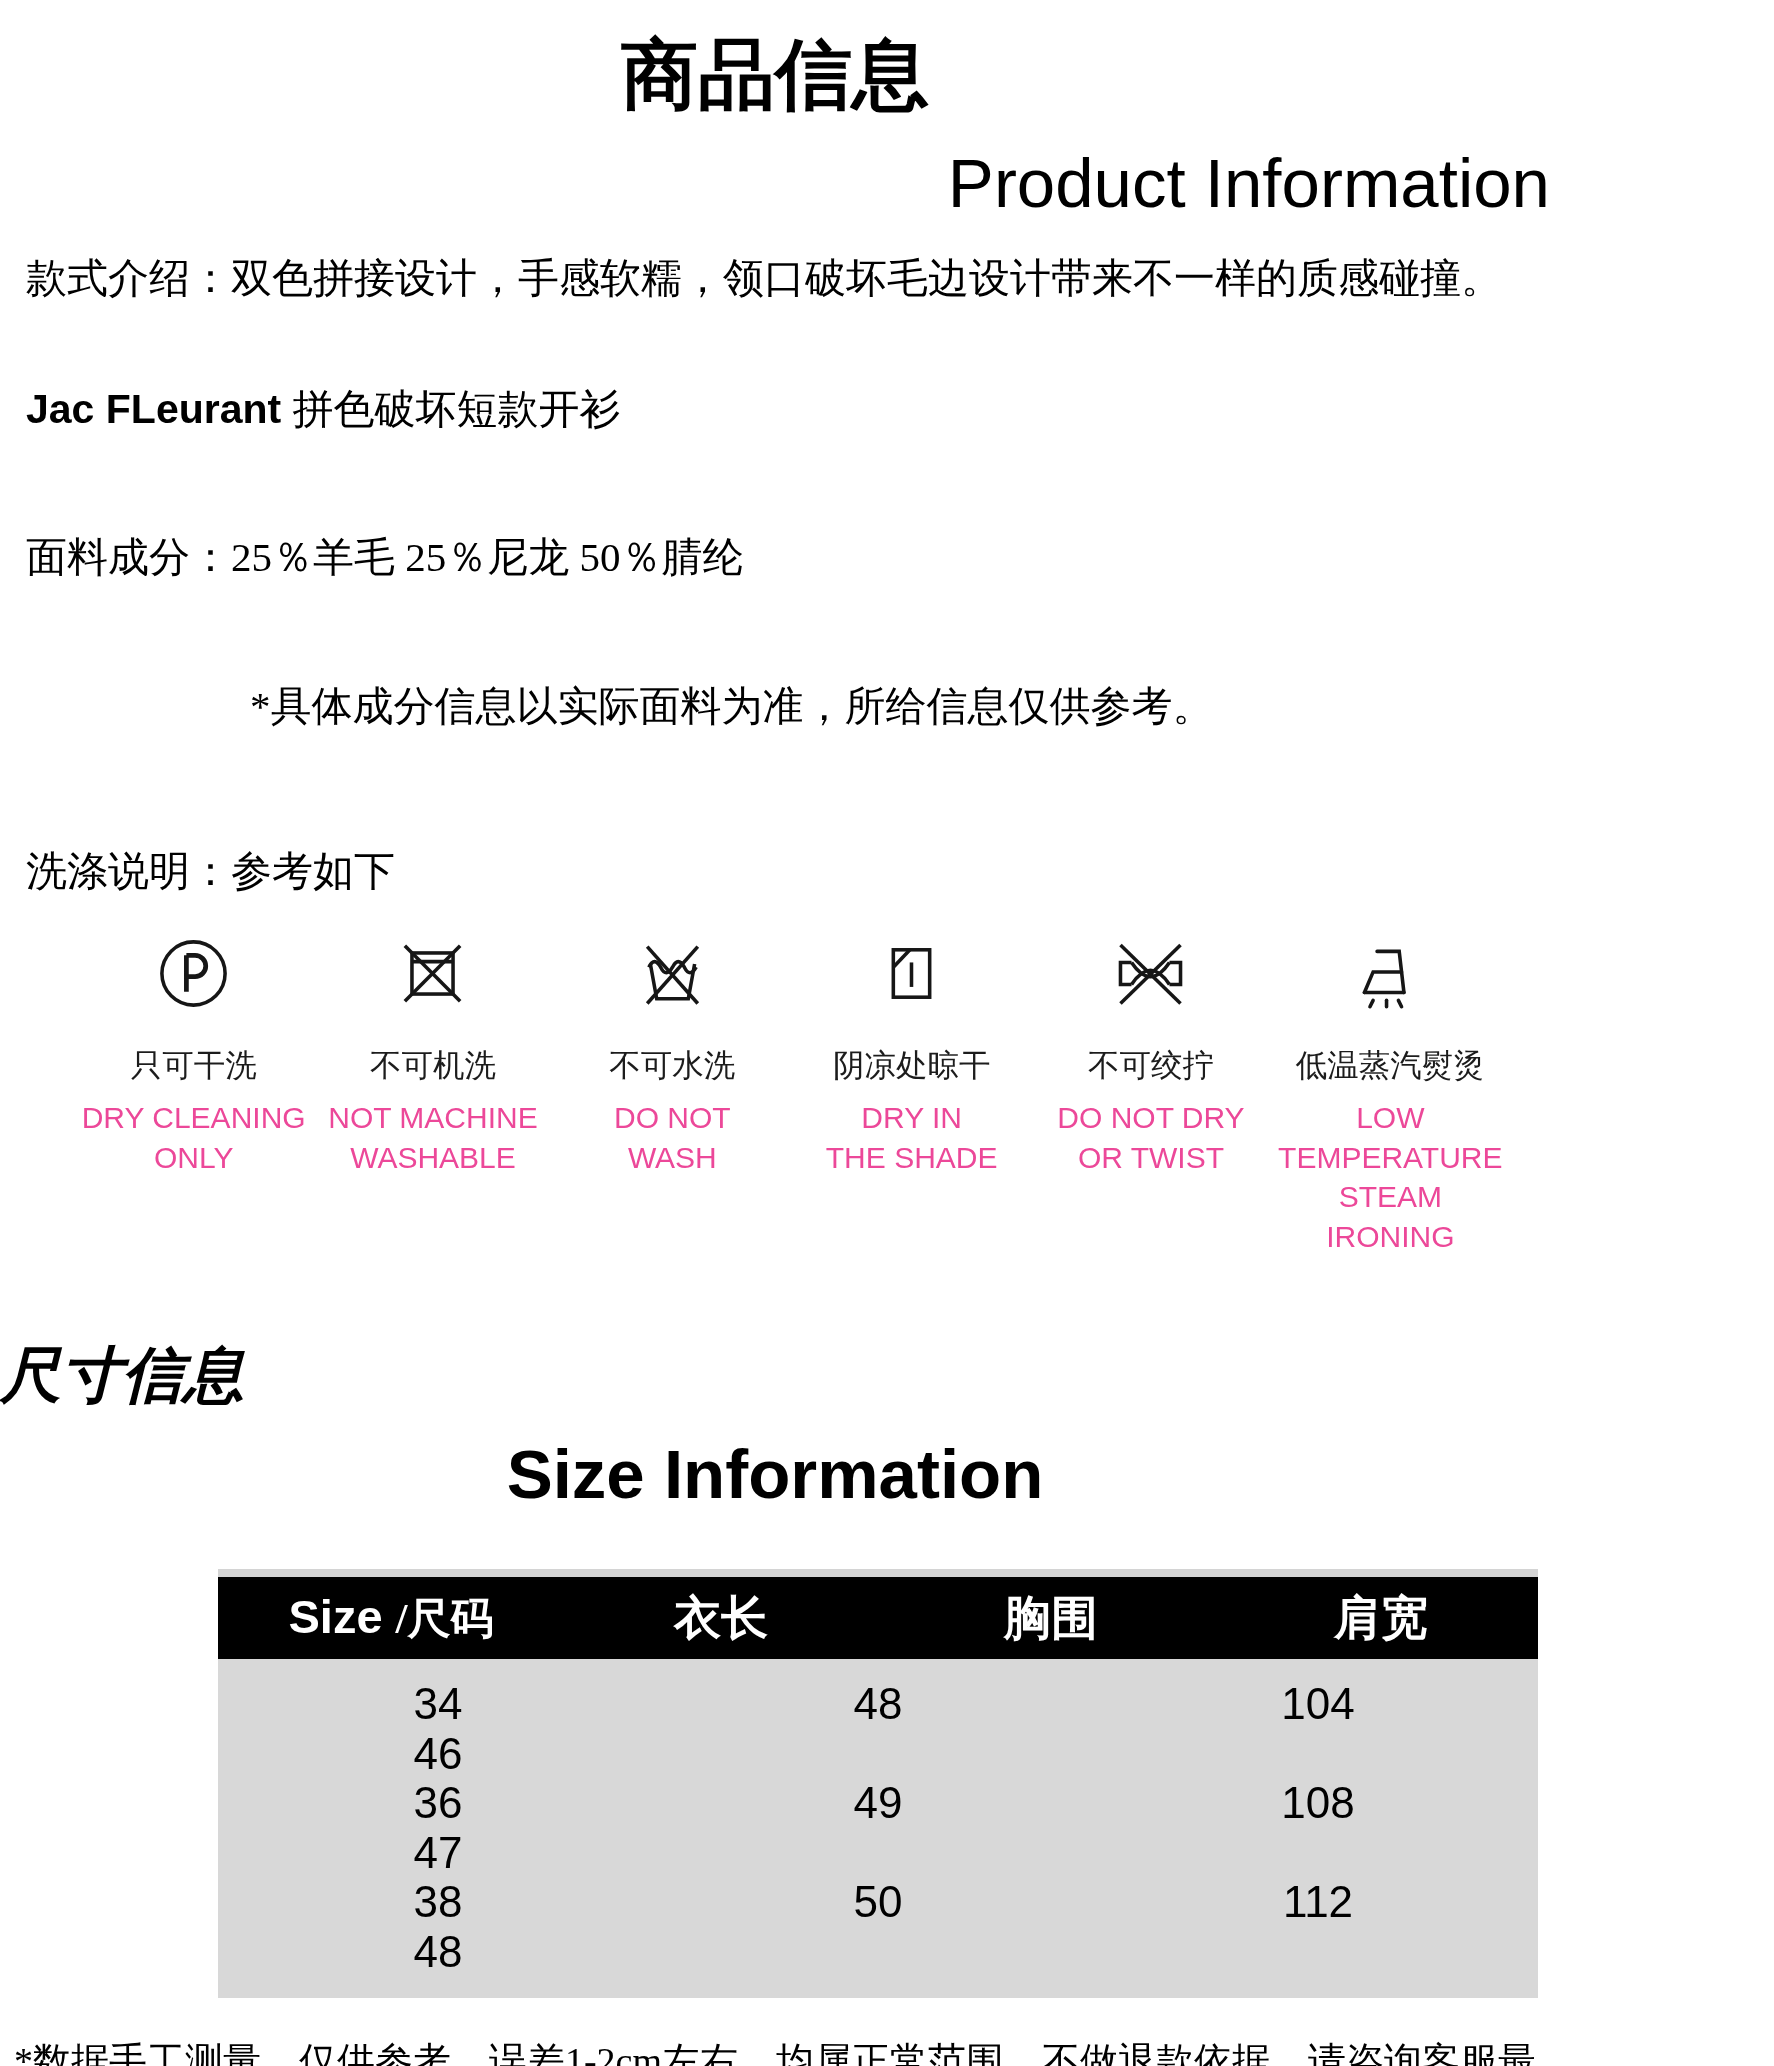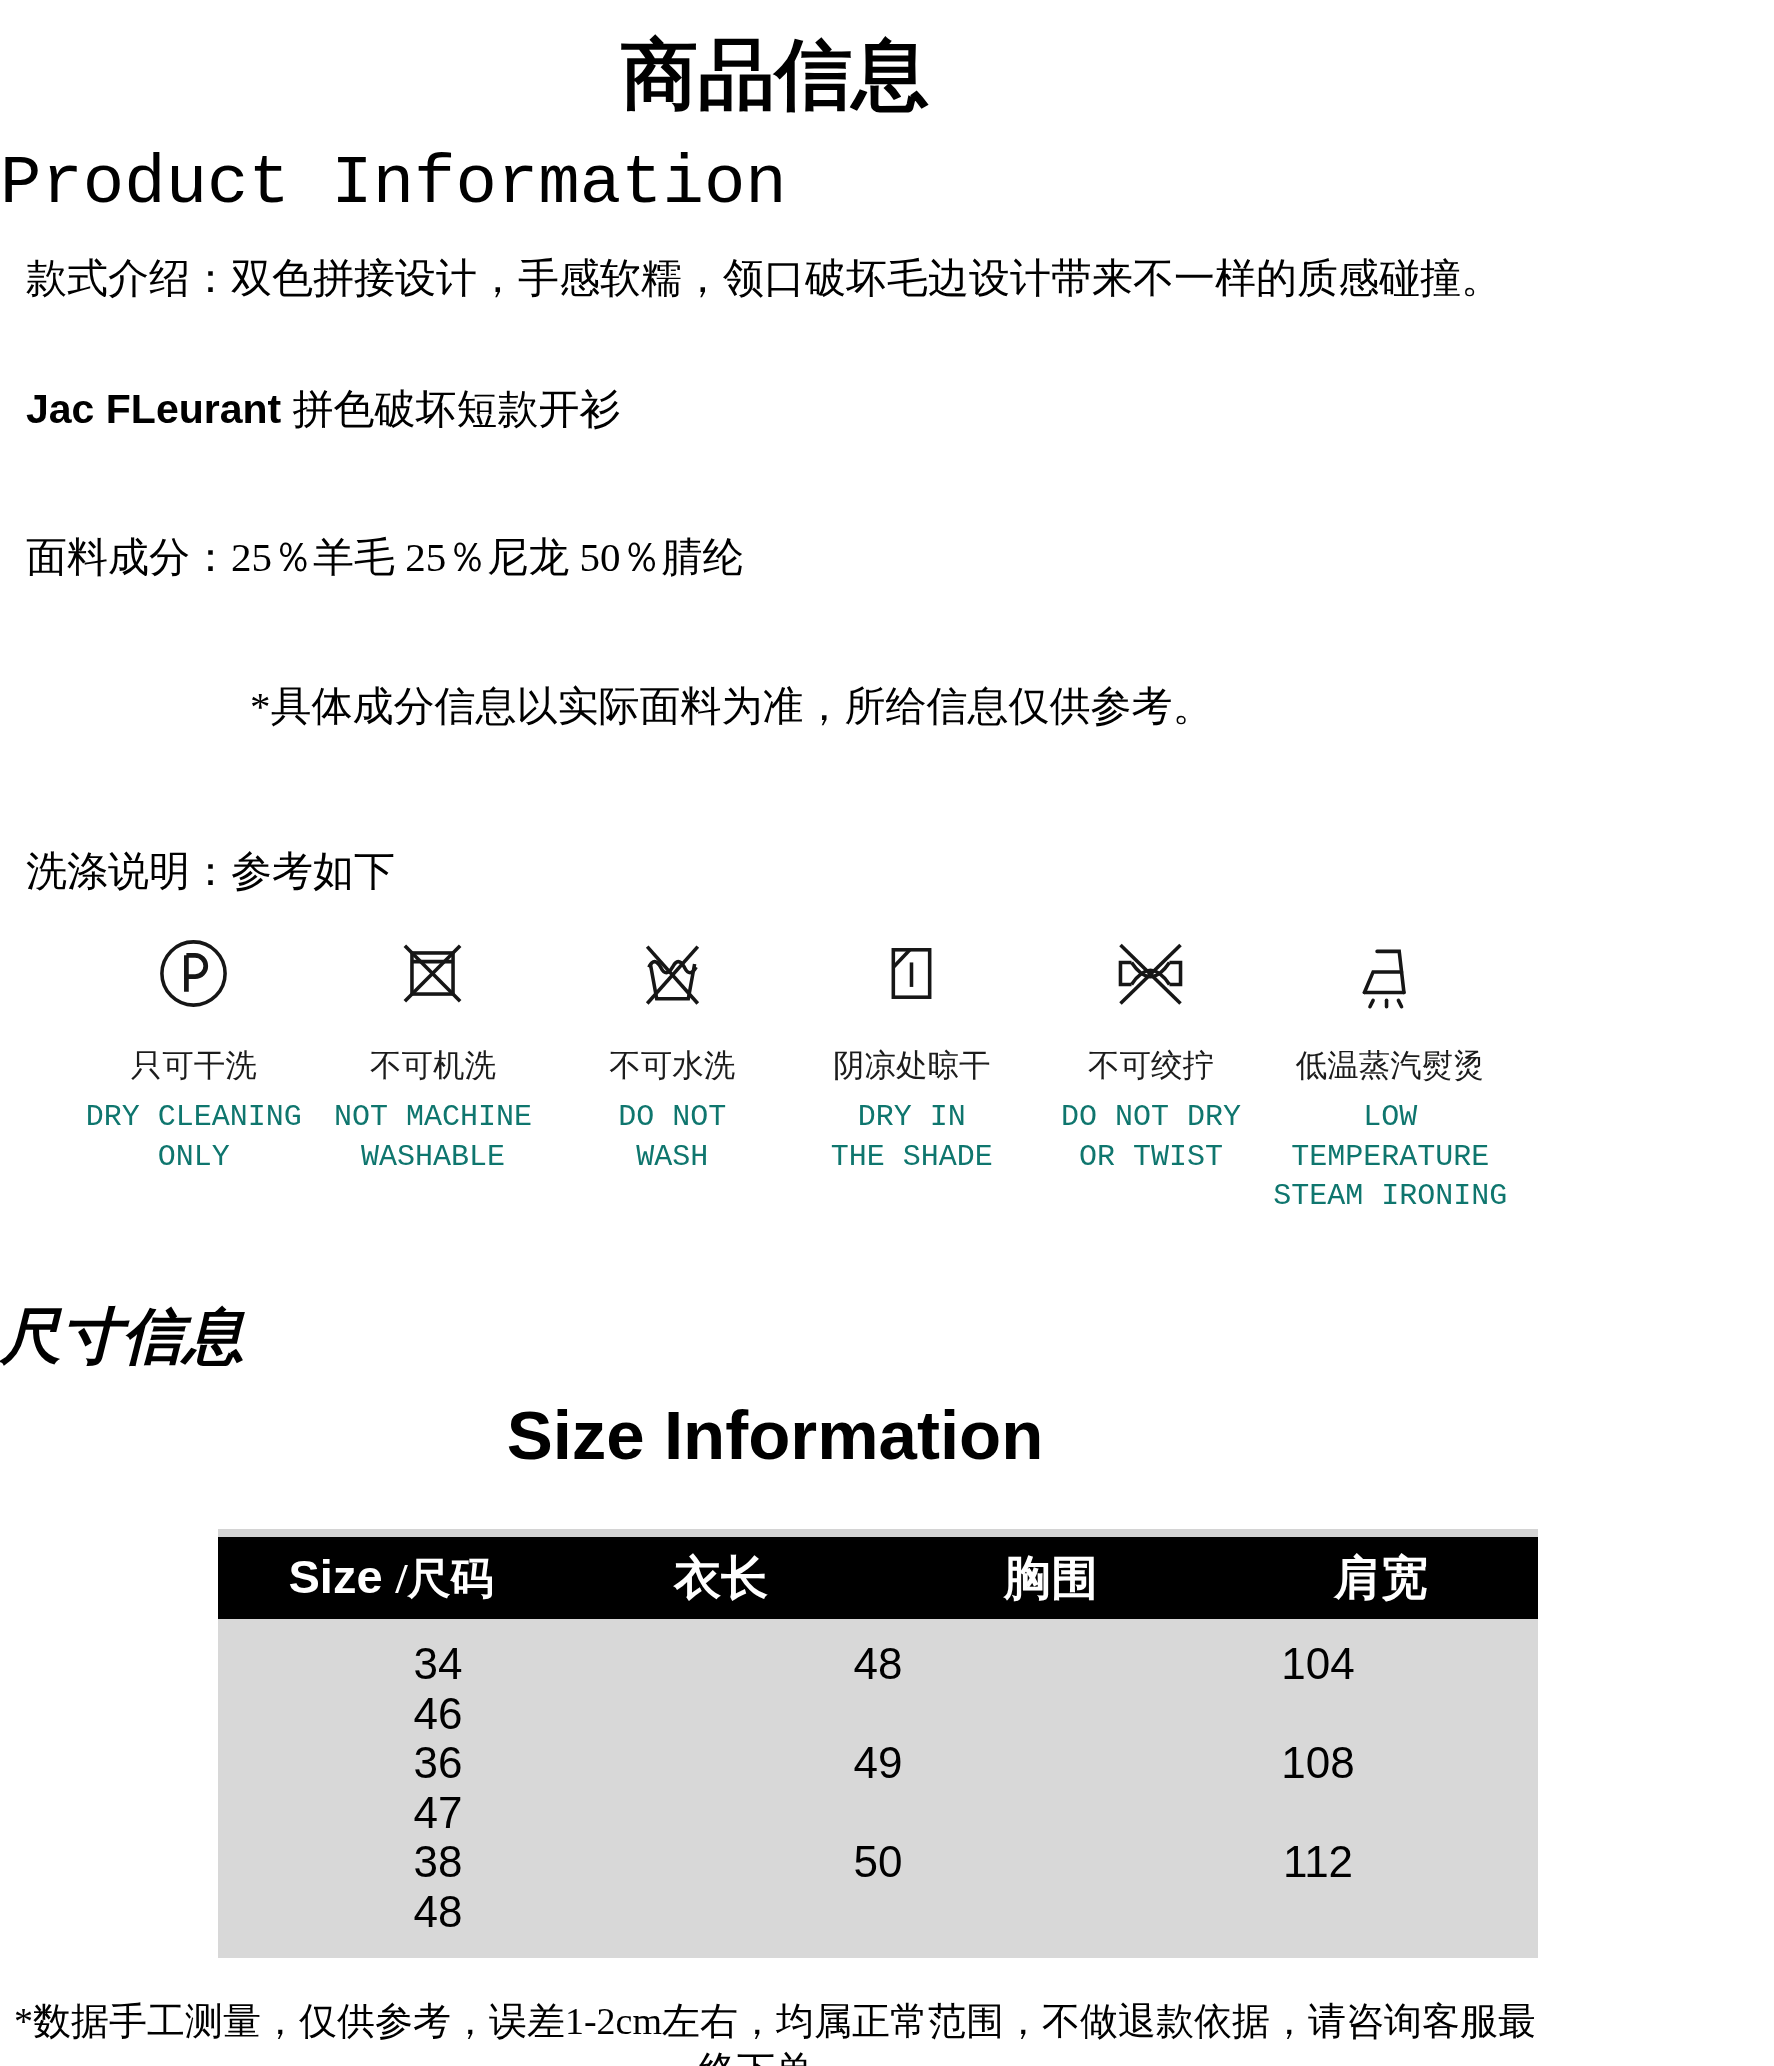--- a/index.html
+++ b/index.html
@@ -10,23 +10,23 @@
     overflow:hidden;
     font-family:"Liberation Serif","DejaVu Serif",serif;
   }
   .serif{font-family:"Liberation Serif","DejaVu Serif",serif;}
 
   .cn-title{
     margin:20px 0 0;text-align:center;
     font-size:77px;font-weight:600;line-height:1.45;
   }
   .en-title{
-    margin:11.4px 0 0;text-align:left;
+    margin:11.4px 0 0;text-align:right;
     font-size:69px;font-weight:400;line-height:1.2;
-    font-family:Liberation Mono, monospace;
+    font-family:Liberation Sans, sans-serif;
   }
   .body-line{font-size:41px;line-height:1.25;}
   .p-name{margin:80px 0 0 26px;}
   .p-name .latin{font-family:"Liberation Sans","DejaVu Sans",sans-serif;font-weight:700;}
   .p-style{margin:27px 0 0 26px;}
   .p-fabric{margin:97px 0 0 26px;}
   .p-note{margin:97px 0 0 250px;}
   .p-care{margin:114px 0 0 26px;}
 
   .care-row{
@@ -35,22 +35,22 @@
     display:flex;justify-content:space-between;
   }
   .care-item{width:267px;text-align:center;}
   .care-icon{height:79px;display:flex;align-items:center;justify-content:center;}
   .care-icon svg{width:79px;height:79px;}
   .care-zh{
     margin-top:31.5px;font-size:31.5px;color:#1c1c1c;
     font-family:"Liberation Sans","DejaVu Sans",sans-serif;
   }
   .care-en{
-    margin-top:11.4px;font-size:30px;line-height:1.32;color:#0f766e;
-    font-family:Liberation Mono, monospace;
+    margin-top:11.4px;font-size:30px;line-height:1.32;color:#ec4899;
+    font-family:Liberation Sans, sans-serif;
   }
 
   .size-title-zh{margin:80px 0 0;font-size:61px;font-weight:600;line-height:1.3;font-style:italic;}
   .size-title-en{
     margin:18.6px 0 0;text-align:center;font-size:69px;font-weight:700;line-height:1.2;
     font-family:"Liberation Sans","DejaVu Sans",sans-serif;
   }
 
   .size-table{
     margin:52px 0 0 218px;width:1320px;

